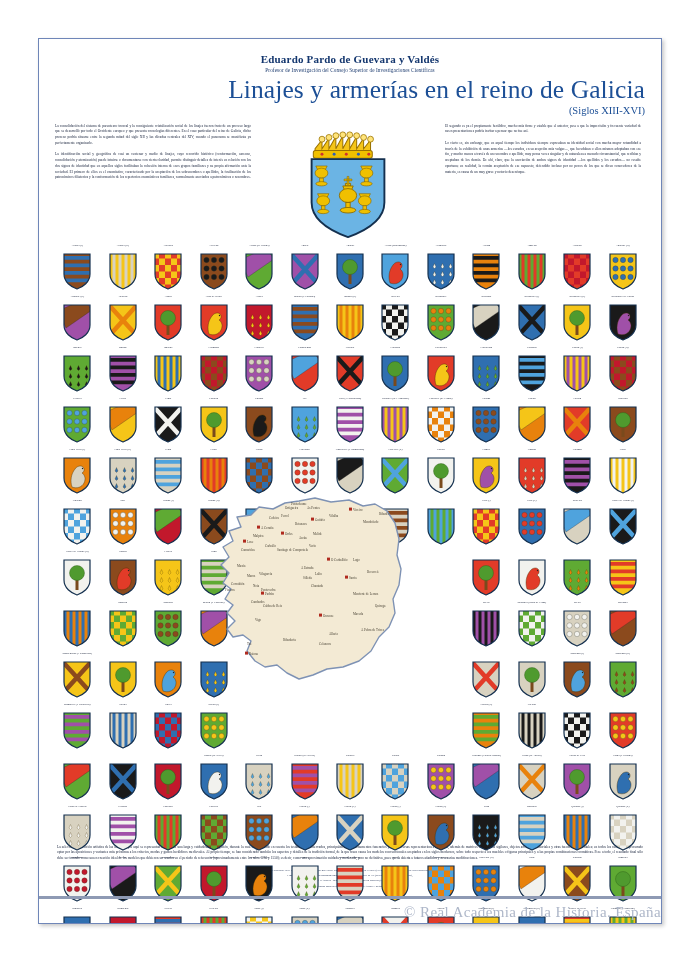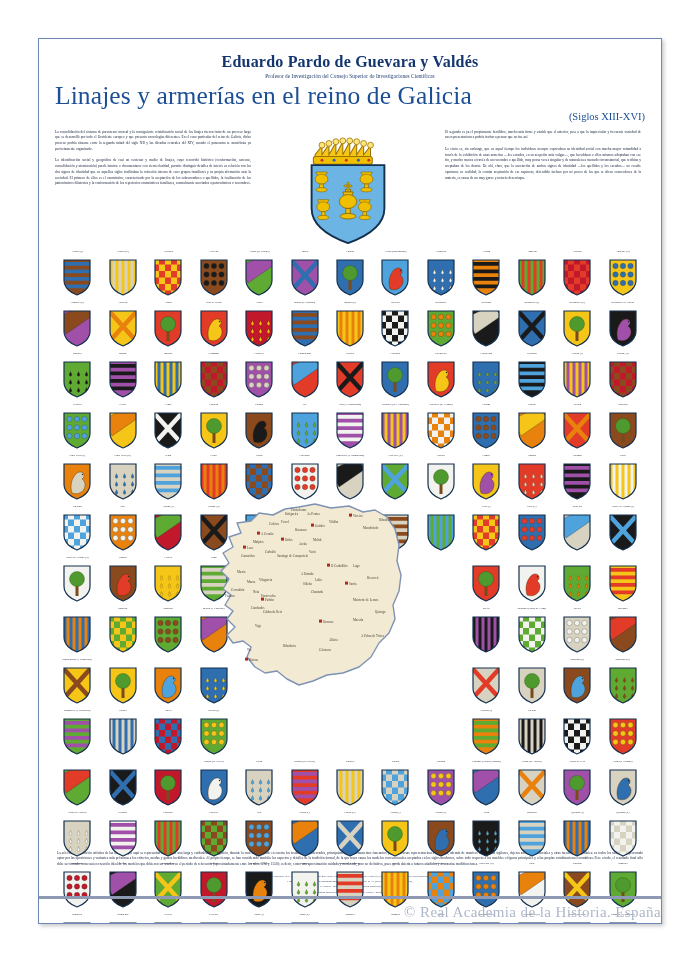--- a/index.html
+++ b/index.html
@@ -18,34 +18,34 @@
     border:1.6px solid #6f86b8;
     box-shadow:2px 2px 4px rgba(0,0,0,.22);
     box-sizing:border-box;
     overflow:hidden;
   }
   .inner{ padding:14px 16px 0 16px; }
 
   
   .author{
     text-align:center;
-    font-size:16px;
+    font-size:11px;
     font-weight:bold;
     color:#13366e;
     letter-spacing:.2px;
   }
   .affil{
     text-align:center;
     font-size:5.2px;
     color:#1b3a6e;
     margin-top:2px;
     letter-spacing:.1px;
   }
   .maintitle{
-    text-align:left;
+    text-align:right;
     font-size:25.5px;
     color:#1c4f96;
     margin-top:4px;
     line-height:1.04;
     letter-spacing:.1px;
   }
   .subtitle{
     text-align:right;
     font-size:10.5px;
     color:#1c4f96;

